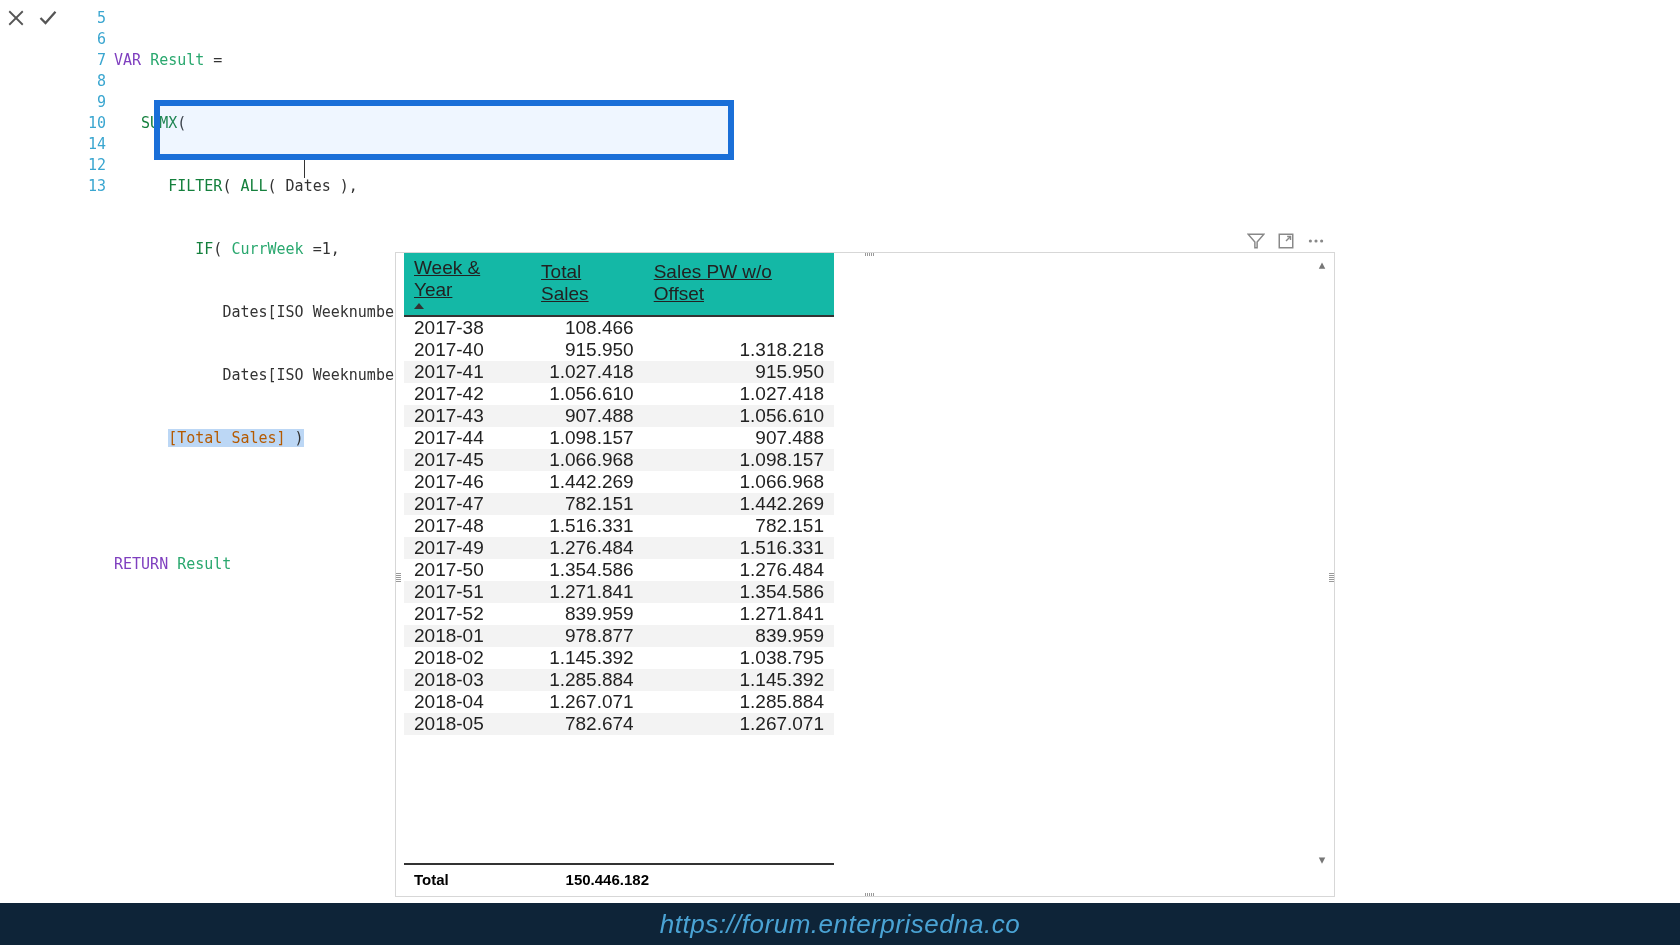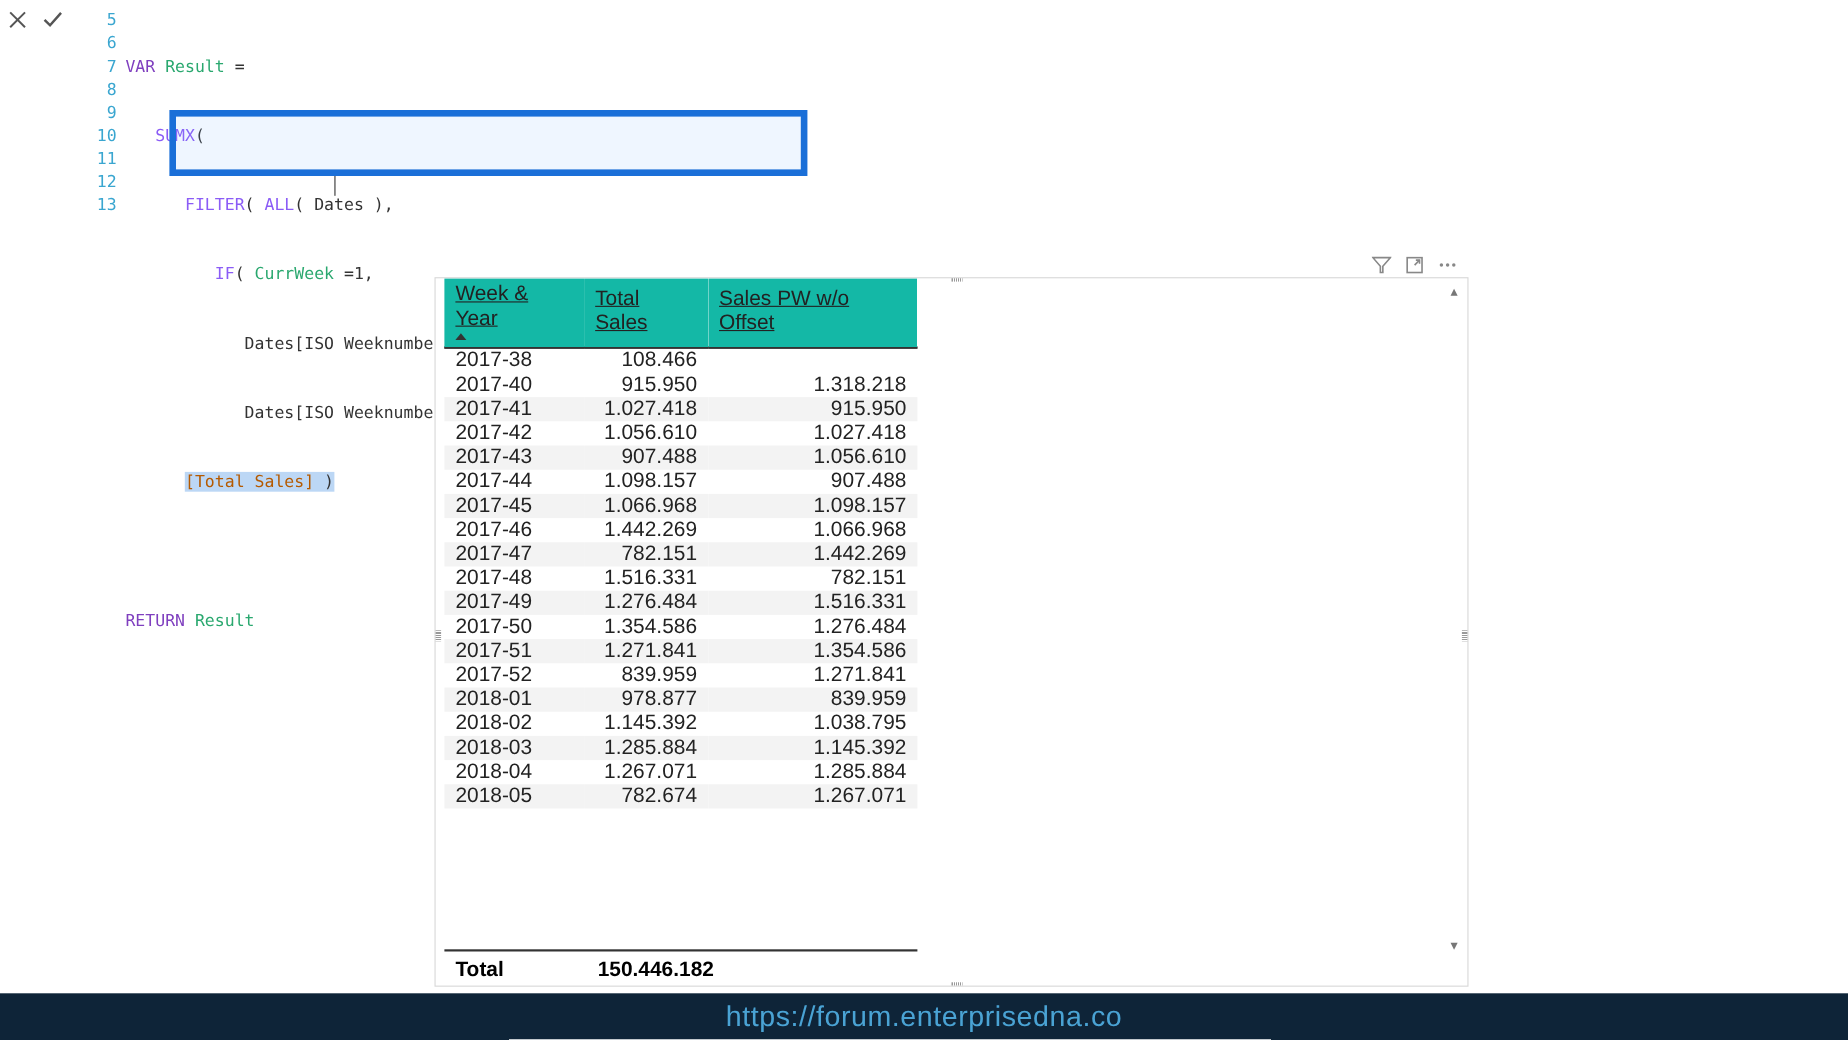--- a/index.html
+++ b/index.html
@@ -47,21 +47,21 @@
     position: absolute;
     left: 114px;
     top: 8px;
     font-family: Consolas, monospace;
     font-size: 15px;
     line-height: 21px;
     white-space: pre;
   }
   .code-line { height: 21px; }
   .tok-kw { color: #7f3fbf; }
-  .tok-fn { color: #8b5cf6; margin-top: 40px; }
+  .tok-fn { color: #15803d; margin-top: 40px; }
   .tok-var { color: #2aa86f; }
   .tok-ref { color: #b55a00; }
   .tok-text { color: #333; }
   .highlight-box {
     position: absolute;
     border: 6px solid #1a6fd8;
     background: rgba(120,180,255,0.12);
     pointer-events: none;
   }
   .sel {
@@ -151,21 +151,21 @@
   }
   table.data td.num { text-align: right; }
   table.data tbody tr.alt { background: #f3f3f3; }
   .total-row {
     border-top: 2px solid #333;
     font-weight: 700;
     padding: 6px 10px;
     display: flex;
     width: 430px;
     margin-left: 8px;
-    font-size: 19px;
+    font-size: 15px;
     align-items: flex-end;
   }
   .total-row .lab { width: 105px; }
   .total-row .val { width: 130px; text-align: right; }
   .scroll-arrow {
     position: absolute;
     right: 4px;
     width: 16px;
     height: 16px;
     color: #777;
@@ -182,20 +182,21 @@
     bottom: 0;
     left: 0;
     width: 100%;
     height: 42px;
     background: #0e2438;
     color: #4aa3d4;
     font-size: 26px;
     text-align: center;
     line-height: 42px;
     letter-spacing: 0.5px;
+    font-style: italic;
   }
 </style>
 </head>
 <body>
 
 <div class="top-area">
   <div class="bg-label">
     <span>Sal</span><br><br>
     <span>Su</span>
   </div>
@@ -219,21 +220,21 @@
     </div>
   </div>
 
   <div class="gutter" id="gutter">
       <div>5</div>
       <div>6</div>
       <div>7</div>
       <div>8</div>
       <div>9</div>
       <div>10</div>
-      <div>11</div>
+      <div>14</div>
       <div>12</div>
       <div>13</div>
     </div>
 
   <div class="code-area">
     <div class="code-line"><span class="tok-kw">VAR</span><span class="tok-text"> </span><span class="tok-var">Result</span><span class="tok-text"> =</span></div>
     <div class="code-line"><span class="tok-text">   </span><span class="tok-fn">SUMX</span><span class="tok-text">(</span></div>
     <div class="code-line"><span class="tok-text">      </span><span class="tok-fn">FILTER</span><span class="tok-text">( </span><span class="tok-fn">ALL</span><span class="tok-text">( Dates ),</span></div>
     <div class="code-line"><span class="tok-text">         </span><span class="tok-fn">IF</span><span class="tok-text">( </span><span class="tok-var">CurrWeek</span><span class="tok-text"> =1,</span></div>
     <div class="code-line"><span class="tok-text">            </span><span class="tok-text">Dates[ISO Weeknumber] = </span><span class="tok-var">MaxWeekNum</span><span class="tok-text"> &amp;&amp; Dates[Year] = </span><span class="tok-var">CurrYear</span><span class="tok-text"> -1,</span></div>

